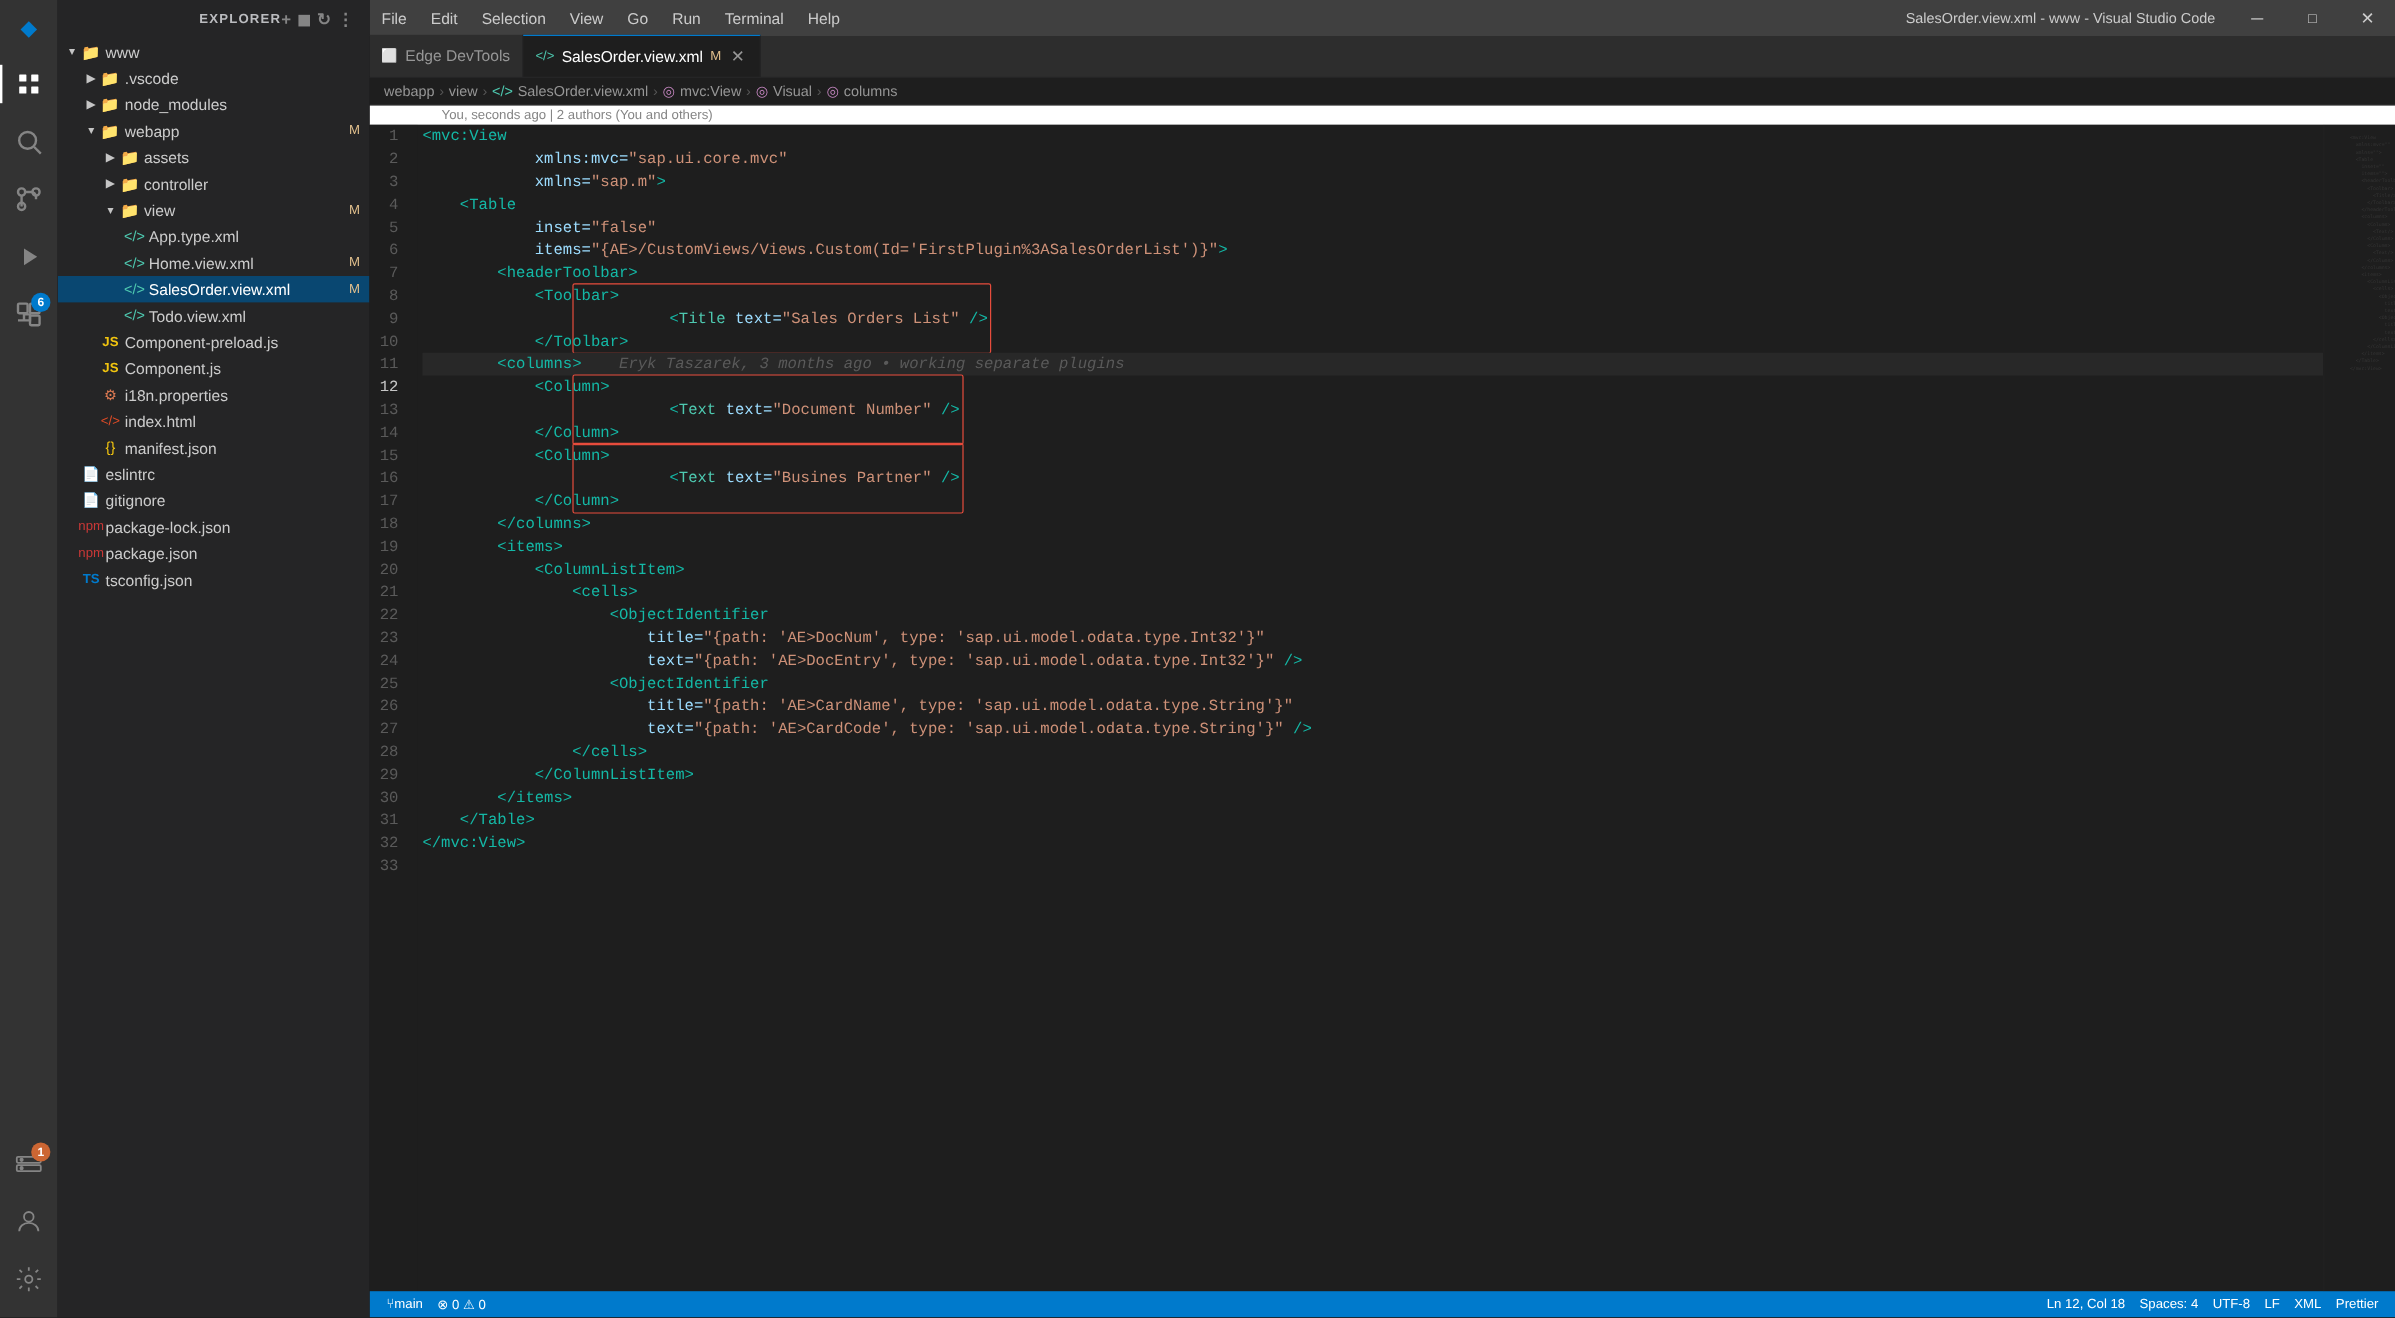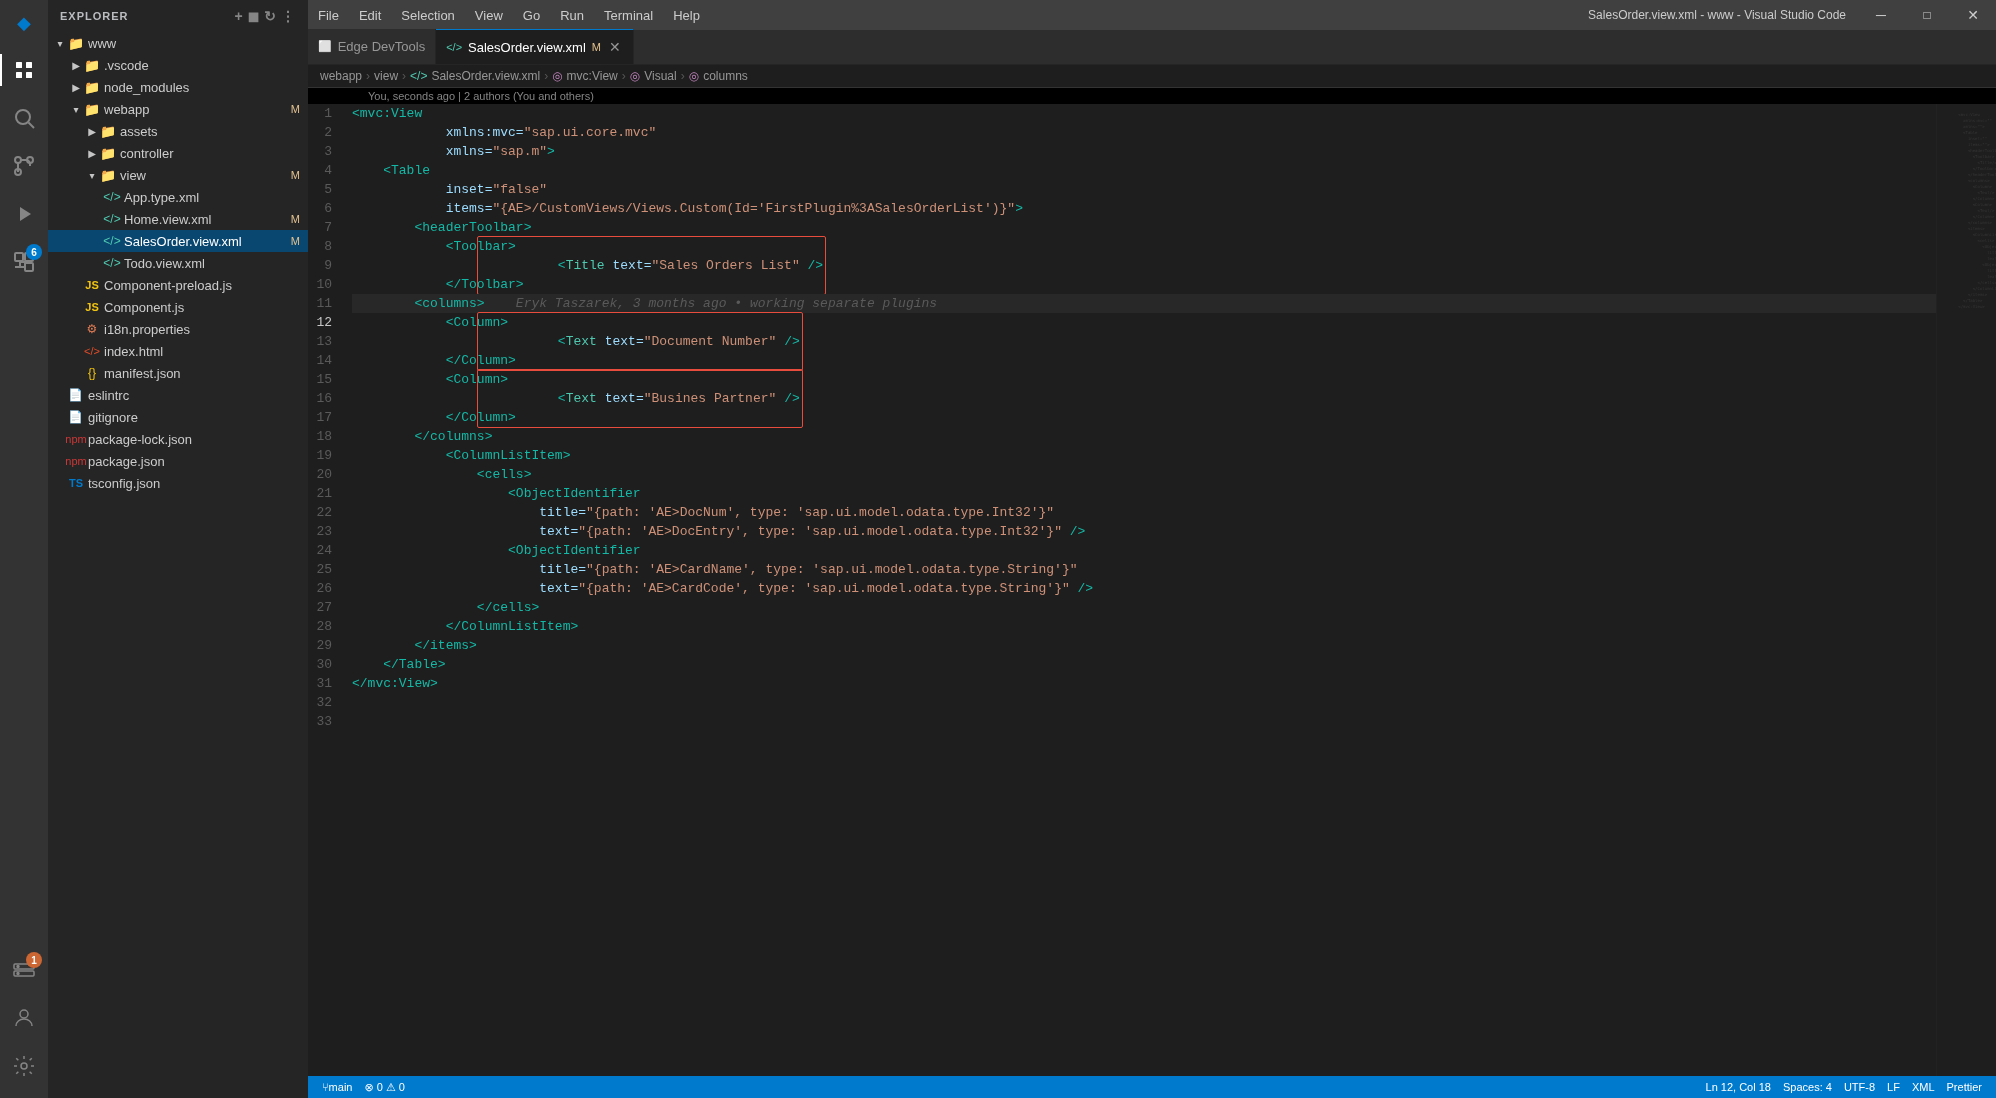--- a/index.html
+++ b/index.html
@@ -81,21 +81,21 @@
     }
     .sidebar-header {
       padding: 8px 12px;
       font-size: 11px;
       font-weight: 700;
       color: #bbbcbf;
       letter-spacing: 1px;
       text-transform: uppercase;
       display: flex;
       align-items: center;
-      justify-content: space-between;
+      justify-content: flex-end;
     }
     .sidebar-header-icons {
       display: flex;
       gap: 4px;
       color: #858585;
       font-size: 14px;
     }
     .sidebar-tree {
       flex: 1;
       overflow-y: auto;
@@ -216,21 +216,21 @@
       display: flex;
       align-items: center;
       gap: 4px;
       flex-shrink: 0;
       border-bottom: 1px solid #333;
     }
     .breadcrumb-sep { color: #555; }
 
     
     .git-message-bar {
-      background: #000000;
+      background: #ffffff;
       padding: 2px 16px 2px 60px;
       font-size: 11px;
       color: #858585;
       flex-shrink: 0;
       display: flex;
       gap: 8px;
     }
 
     
     .editor {
@@ -691,20 +691,23 @@
       </div>
 
       <div class="code-line">
         <span>&nbsp;&nbsp;&nbsp;&nbsp;&nbsp;&nbsp;&nbsp;&nbsp;&nbsp;&nbsp;&nbsp;&nbsp;</span><span class="tag">&lt;/Column&gt;</span>
       </div>
 
       <div class="code-line">
         <span>&nbsp;&nbsp;&nbsp;&nbsp;&nbsp;&nbsp;&nbsp;&nbsp;</span><span class="tag">&lt;/columns&gt;</span>
       </div>
 
+      <div class="code-line">
+        <span>&nbsp;&nbsp;&nbsp;&nbsp;&nbsp;&nbsp;&nbsp;&nbsp;</span><span class="tag">&lt;items&gt;</span>
+      </div>
 
       <div class="code-line">
         <span>&nbsp;&nbsp;&nbsp;&nbsp;&nbsp;&nbsp;&nbsp;&nbsp;&nbsp;&nbsp;&nbsp;&nbsp;</span><span class="tag">&lt;ColumnListItem&gt;</span>
       </div>
 
       <div class="code-line">
         <span>&nbsp;&nbsp;&nbsp;&nbsp;&nbsp;&nbsp;&nbsp;&nbsp;&nbsp;&nbsp;&nbsp;&nbsp;&nbsp;&nbsp;&nbsp;&nbsp;</span><span class="tag">&lt;cells&gt;</span>
       </div>
 
       <div class="code-line">

